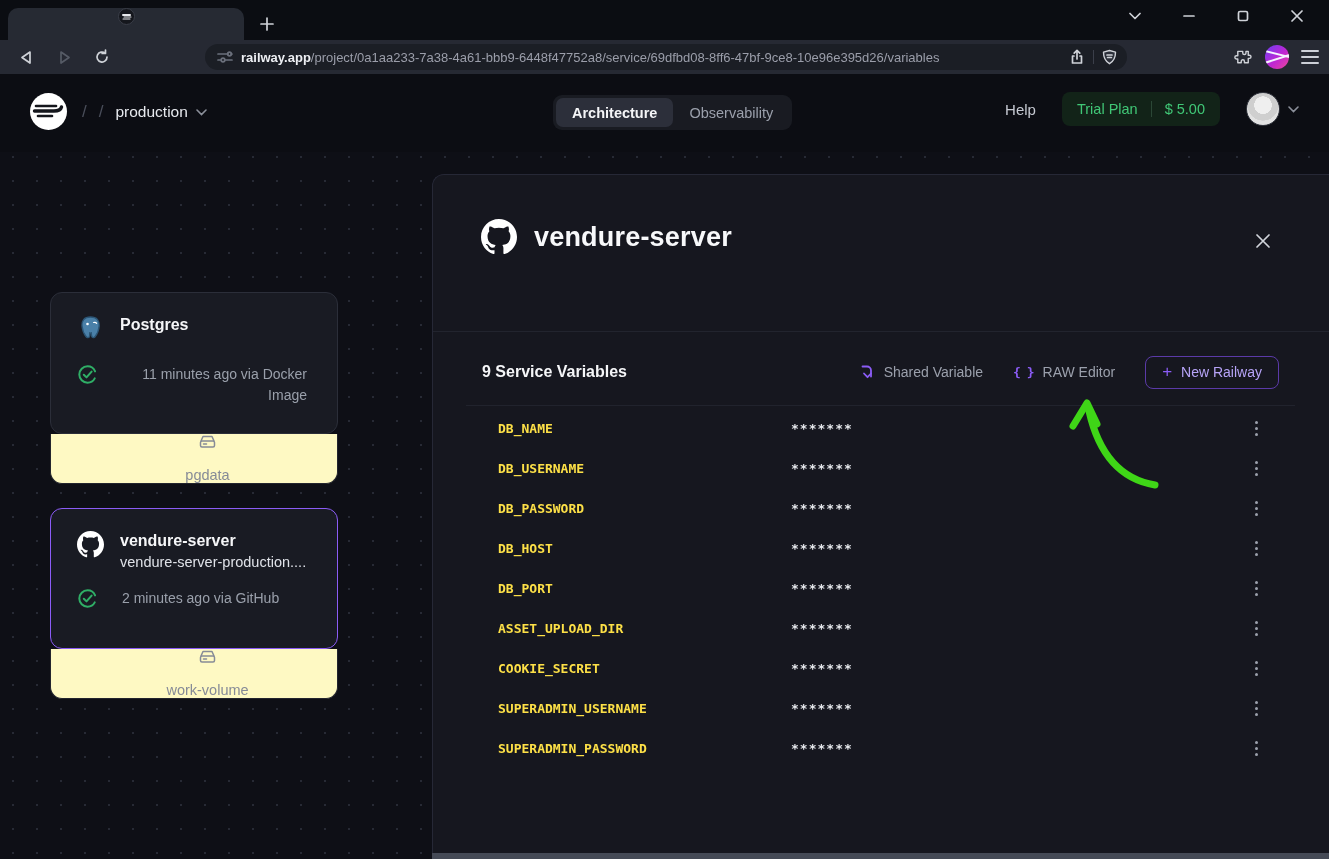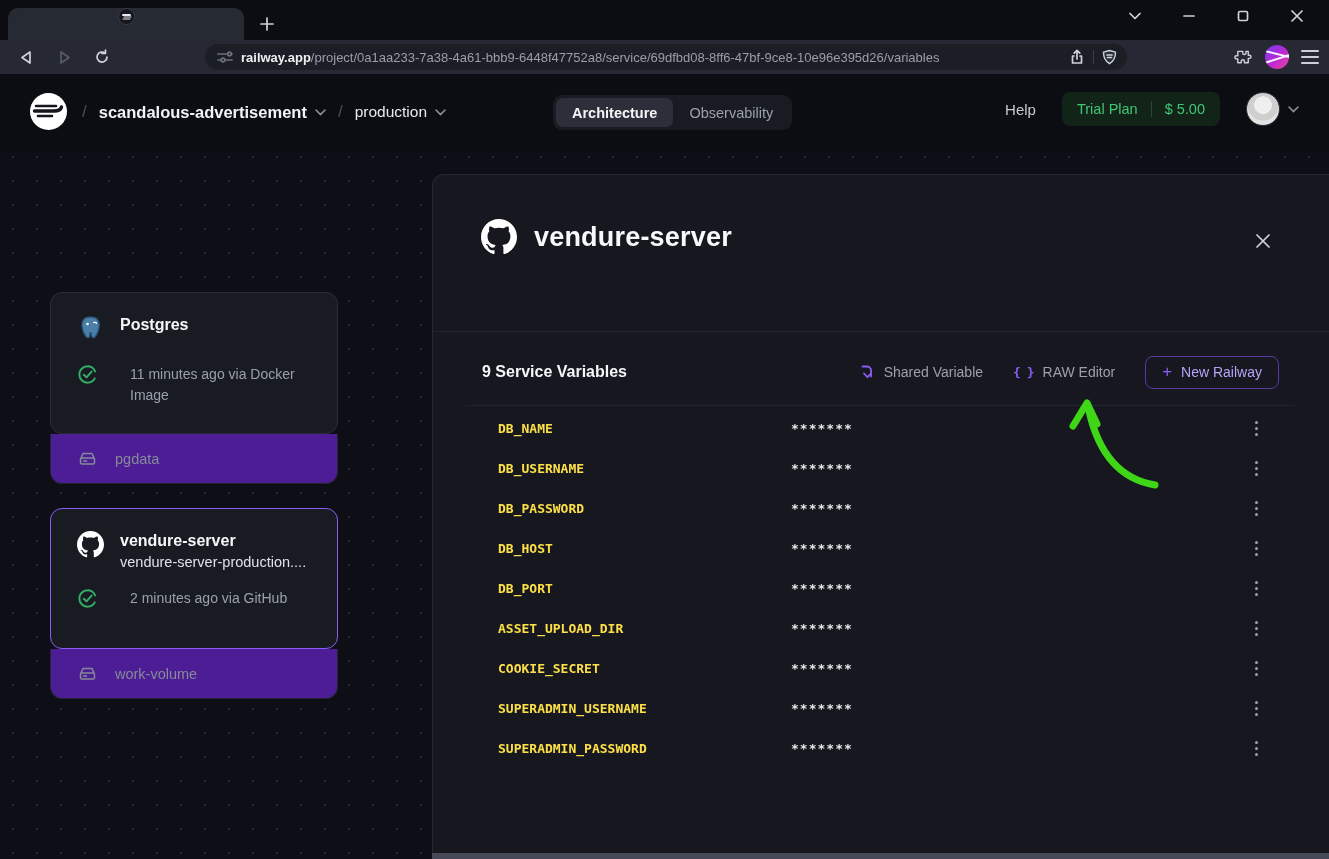--- a/index.html
+++ b/index.html
@@ -61,24 +61,24 @@
   .canvas { position:absolute; left:0; top:152px; width:100%; height:707px; background:#0e0f16; }
   .canvas::before { content:""; position:absolute; inset:0;
       background-image:radial-gradient(circle, #272a35 1.3px, transparent 1.45px);
       background-size:24px 24px; background-position:1px 17px; }
 
   .svc-card { position:absolute; width:288px; background:#191b23; border:1px solid #2b2e39; border-radius:12px; padding:22px 22px 18px 26px; }
   .svc-card.selected { border:1.5px solid #8b5cf6; }
   .svc-head { display:flex; align-items:flex-start; gap:16px; }
   .svc-title { color:#f5f6f8; font-size:16px; font-weight:700; line-height:1.25; }
   .svc-sub { color:#dfe2e8; font-size:14.5px; margin-top:3px; }
-  .svc-status { display:flex; align-items:flex-start; gap:32px; margin-top:22px; }
+  .svc-status { display:flex; align-items:flex-start; gap:24px; margin-top:22px;text-align:right; }
   .svc-status-text { color:#9aa0ab; font-size:14px; line-height:1.5; max-width:185px; }
-  .vol-tab { position:absolute; width:288px; height:50px; background:#4c1d95; border:1px solid #23252e; border-top:none;
-             border-radius:0 0 12px 12px; display:flex; align-items:center; gap:18px; padding:0 0 0 27px; }
+  .vol-tab { position:absolute; width:288px; height:50px; background:#fef9c3; border:1px solid #23252e; border-top:none;
+             border-radius:0 0 12px 12px; display:flex; align-items:center; gap:18px; padding:0 0 0 27px;flex-direction:column; }
   .vol-name { color:#868b97; font-size:14.5px; }
 
   
   .panel { position:absolute; left:432px; top:174px; width:897px; height:679px; background:#16171f;
            border:1px solid #262836; border-right:none; border-bottom:none; border-radius:12px 0 0 0; }
   .panel-bottom-edge { position:absolute; left:432px; top:853px; width:897px; height:6px; background:#454a56; }
   .panel-header { position:absolute; left:48px; top:44px; display:flex; align-items:center; gap:17px; }
   .panel-title { color:#f7f8fa; font-size:27px; font-weight:700; letter-spacing:0.2px; }
   .panel-close { position:absolute; right:54px; top:54px; width:24px; height:24px; display:flex; align-items:center; justify-content:center; }
 
@@ -203,26 +203,20 @@
   <div class="rw-nav"></div>
   <div class="rw-logo">
     <svg width="37" height="37" viewBox="0 0 37 37">
       <path d="M6 13 H26" stroke="#14161c" stroke-width="2.6" stroke-linecap="round"></path>
       <path d="M4.5 18 H24 C29 18 31 16 31.5 14" stroke="#14161c" stroke-width="3.4" stroke-linecap="round" fill="none"></path>
       <path d="M8 23 H22" stroke="#14161c" stroke-width="2.6" stroke-linecap="round"></path>
     </svg>
   </div>
   <div class="crumbs">
     <span class="crumb-slash">/</span>
-    <span class="crumb-btn">
-      <span class="crumb-project">scandalous-advertisement</span>
-      <svg width="11" height="7">
-          <polyline points="1,1 5.5,5.5 10,1" fill="none" stroke="#8b8f9a" stroke-width="1.6" stroke-linecap="round"></polyline>
-        </svg>
-    </span>
     <span class="crumb-slash">/</span>
     <span class="crumb-btn">
       <span class="crumb-env">production</span>
       <svg width="11" height="7">
           <polyline points="1,1 5.5,5.5 10,1" fill="none" stroke="#8b8f9a" stroke-width="1.6" stroke-linecap="round"></polyline>
         </svg>
     </span>
   </div>
   <div class="seg-control">
     <span class="seg-item active">Architecture</span>

